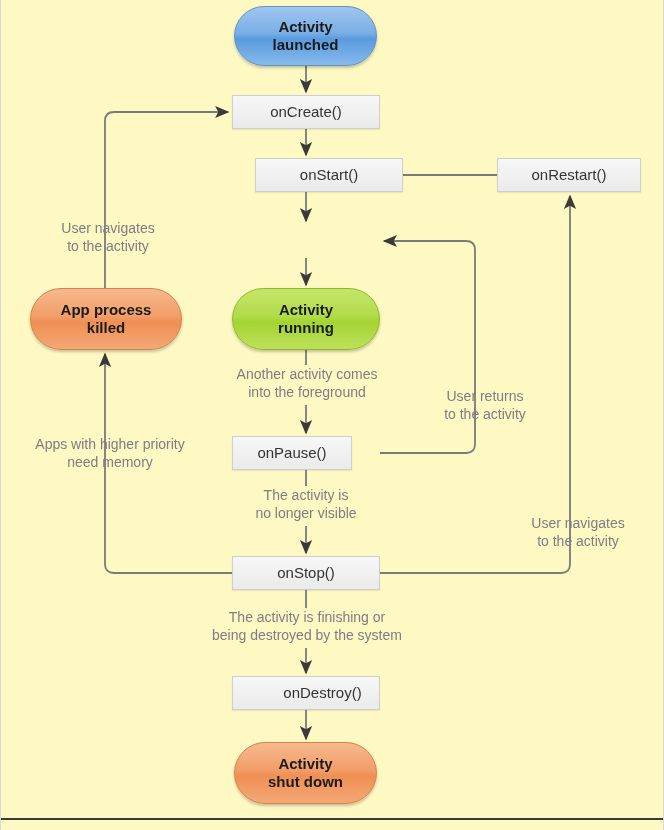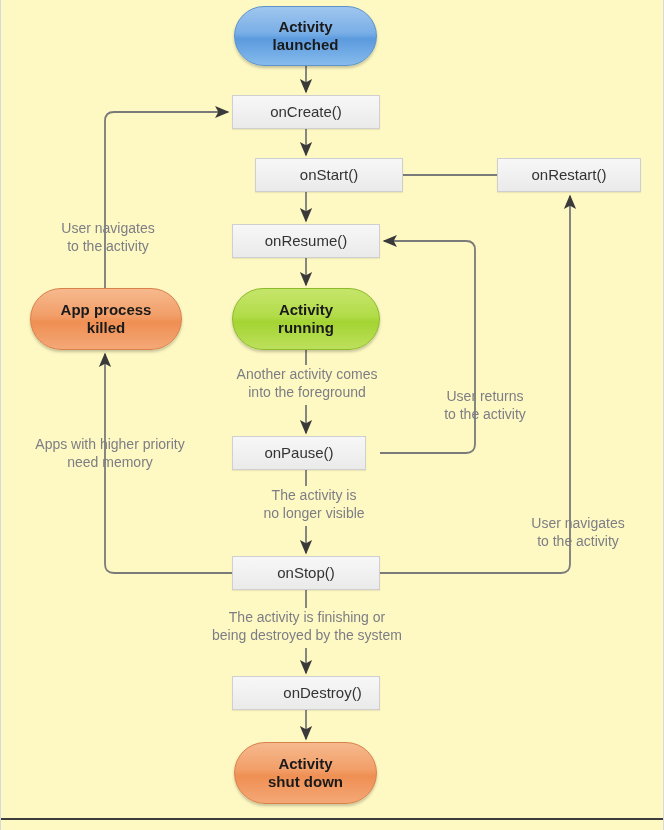--- a/index.html
+++ b/index.html
@@ -146,30 +146,27 @@
   </div>
 
   <div class="node method" style="left:232px; top:95px; width:148px; height:34px;">
     <span style="white-space: pre-line;">onCreate()</span>
   </div>
 
   <div class="node method" style="left:232px; top:158px; width:148px; height:34px;margin-left:23px;">
     <span style="white-space: pre-line;">onStart()</span>
   </div>
 
-  <div class="node method" style="left:232px; top:224px; width:148px; height:34px;">
-    <span style="white-space: pre-line;">onResume()</span>
-  </div>
 
   <div class="node state green" style="left:232px; top:288px; width:148px; height:62px;">
     <span style="white-space: pre-line;">Activity
 running</span>
   </div>
 
-  <div class="node method" style="left:232px; top:436px; width:134px; height:34px;">
+  <div class="node method" style="left:232px; top:436px; width:120px; height:34px;">
     <span style="white-space: pre-line;">onPause()</span>
   </div>
 
   <div class="node method" style="left:232px; top:556px; width:148px; height:34px;">
     <span style="white-space: pre-line;">onStop()</span>
   </div>
 
   <div class="node method" style="left:232px; top:676px; width:148px; height:34px;padding-left:33px;">
     <span style="white-space: pre-line;">onDestroy()</span>
   </div>
@@ -193,21 +190,21 @@
 
   <div class="edge-label" style="left: 10px; top: 436px; width: 200px; white-space: pre-line;">Apps with higher priority
 need memory</div>
 
   <div class="edge-label" style="left: 212px; top: 366px; width: 190px; white-space: pre-line;">Another activity comes
 into the foreground</div>
 
   <div class="edge-label" style="left: 420px; top: 388px; width: 130px; white-space: pre-line;">User returns
 to the activity</div>
 
-  <div class="edge-label" style="left: 246px; top: 487px; width: 136px; white-space: pre-line;">The activity is
+  <div class="edge-label" style="left: 238px; top: 487px; width: 136px; white-space: pre-line;">The activity is
 no longer visible</div>
 
   <div class="edge-label" style="left: 190px; top: 609px; width: 234px; white-space: pre-line;">The activity is finishing or
 being destroyed by the system</div>
 
   <div class="edge-label" style="left: 508px; top: 515px; width: 140px; white-space: pre-line;">User navigates
 to the activity</div>
 
   <div class="frame-line frame-bottom"></div>
   <div class="frame-line frame-left"></div>

